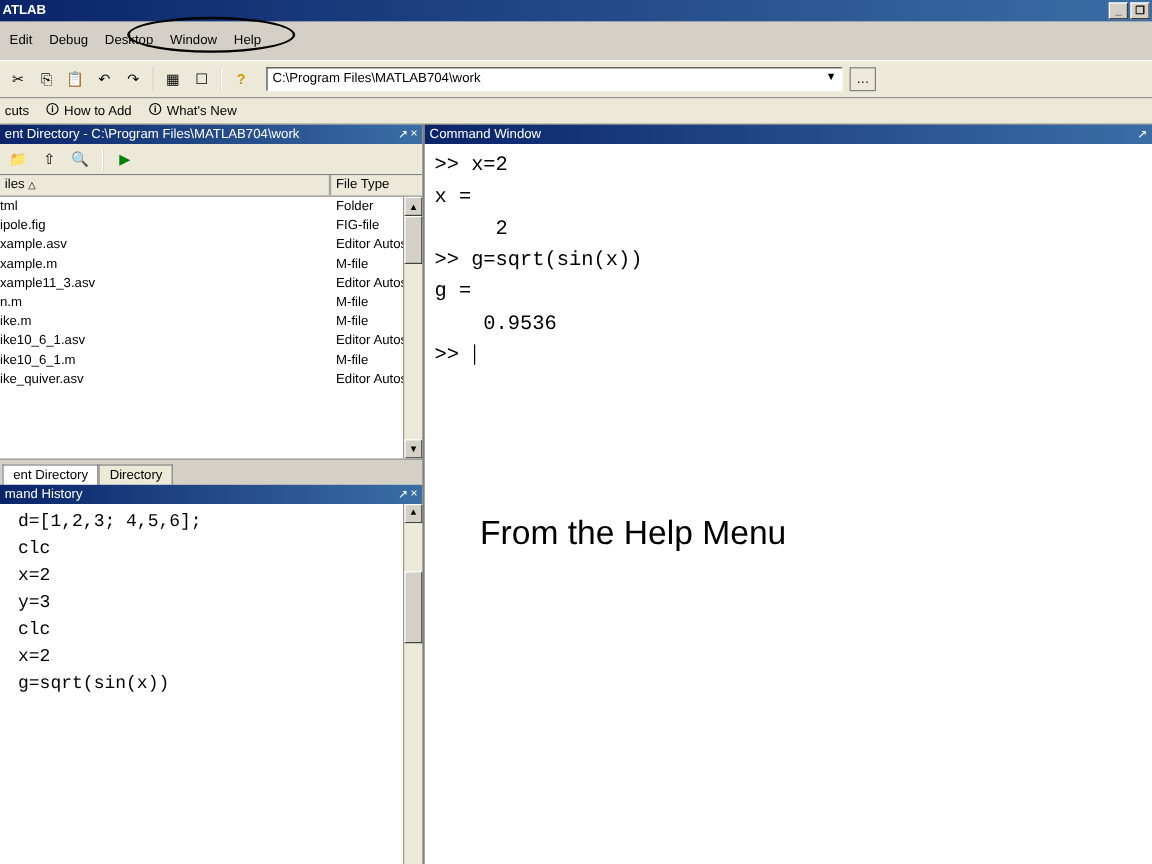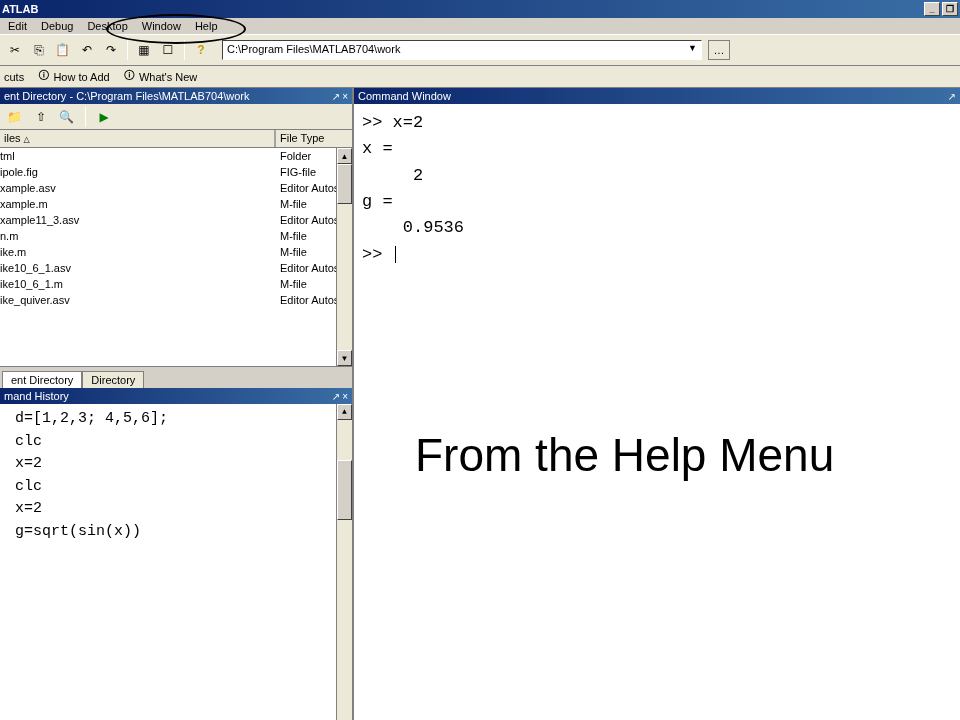--- a/index.html
+++ b/index.html
@@ -28,21 +28,21 @@
   .winbtn {
     width: 16px; height: 14px;
     background: #d4d0c8;
     border: 1px solid #fff;
     border-right-color:#404040; border-bottom-color:#404040;
     display:flex; align-items:center; justify-content:center;
     font-size:9px; color:#000;
   }
   .menubar {
     background: #d4d0c8;
-    height: 16px;
+    height: 32px;
     display: flex;
     align-items: center;
     padding: 0 2px;
     gap: 2px;
     position: relative;
   }
   .menu-item {
     padding: 2px 6px;
     font-size: 11px;
   }
@@ -172,23 +172,23 @@
     background:#fff; flex:1;
     font-family: "Courier New", monospace; font-size:17px;
     line-height: 1.55;
     padding: 6px 8px;
     color:#000;
   }
   .cmd-body .ln { white-space:pre;}
   .cursor { display:inline-block; width:1px; height:17px; background:#000; vertical-align:middle; margin-left:2px;}
   .annotation {
     position:absolute;
-    left: 415px; top: 428px;
+    left: 400px; top: 428px;
     font-family: Arial, sans-serif;
-    font-size: 46px;
+    font-size: 28px;
     color:#000;
     background: transparent;
   }
   .dir-pane { display:flex; flex-direction:column; height: 300px;}
   .dir-body { flex:1; position:relative; display:flex; flex-direction:column;}
   .dd-arrow { font-size:9px; color:#000;}
   .pathbox-btn {
     width: 22px; height:20px; border:1px solid #808080; background:#ece9d8;
     display:flex;align-items:center;justify-content:center;font-size:11px; margin-left:4px;
   }
@@ -333,20 +333,21 @@
         <div class="btns">
           <span>↗</span>
           <span>×</span>
         </div>
       </div>
       <div class="history-body">
         <div id="history-lines">
             <div class="ln"><span class="tree-dash"> </span>d=[1,2,3; 4,5,6];</div>
             <div class="ln"><span class="tree-dash"> </span>clc</div>
             <div class="ln"><span class="tree-dash"> </span>x=2</div>
+            <div class="ln"><span class="tree-dash"> </span>y=3</div>
             <div class="ln"><span class="tree-dash"> </span>clc</div>
             <div class="ln"><span class="tree-dash"> </span>x=2</div>
             <div class="ln"><span class="tree-dash"> </span>g=sqrt(sin(x))</div>
           </div>
         <div class="scrollbar-v">
           <div class="sb-btn">▲</div>
           <div class="sb-track">
               <div class="sb-thumb" style="height:60px;margin-top:40px;"></div>
             </div>
 
@@ -361,20 +362,21 @@
       <span>Command Window</span>
       <div class="btns">
         <span>↗</span>
       </div>
     </div>
     <div class="cmd-body">
       <div id="cmd-lines">
           <div class="ln">&gt;&gt; x=2</div>
           <div class="ln">x =</div>
           <div class="ln">     2</div>
+          <div class="ln">&gt;&gt; g=sqrt(sin(x))</div>
           <div class="ln">g =</div>
           <div class="ln">    0.9536</div>
           <div class="ln">&gt;&gt; <span class="cursor"></span></div>
         </div>
     </div>
   </div>
 
 </div>
 
 <div class="annotation">From the Help Menu</div>

